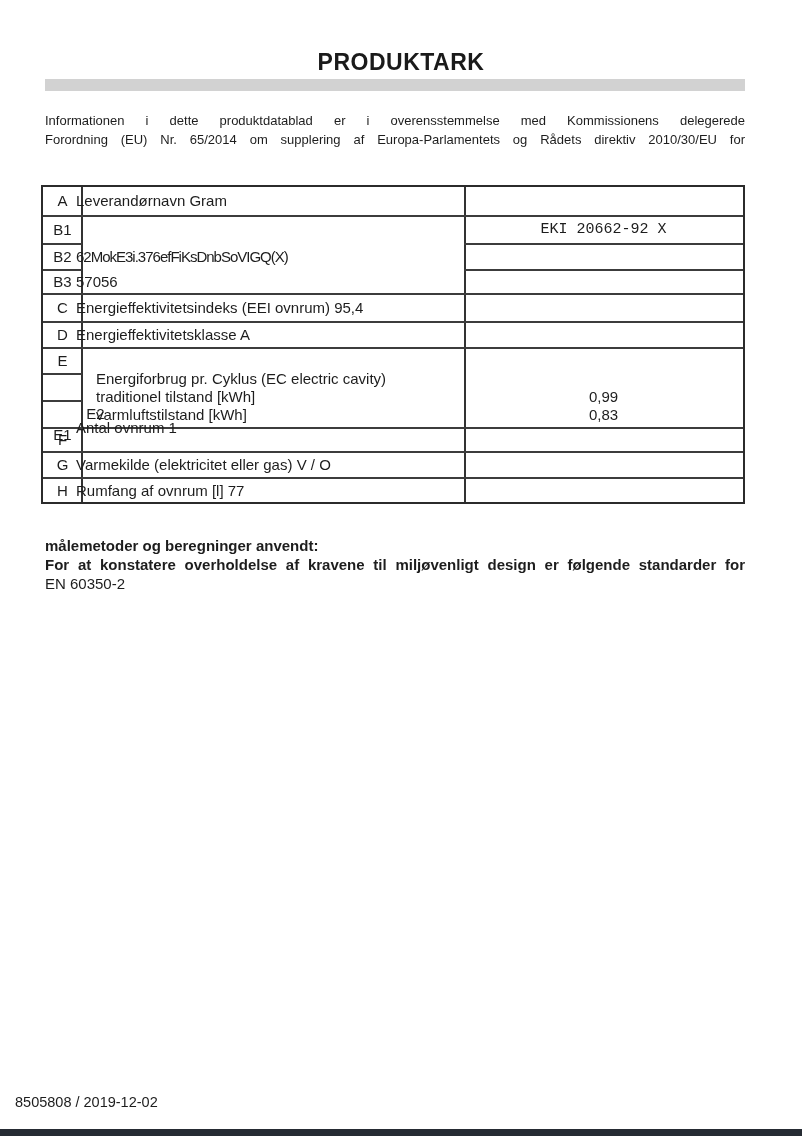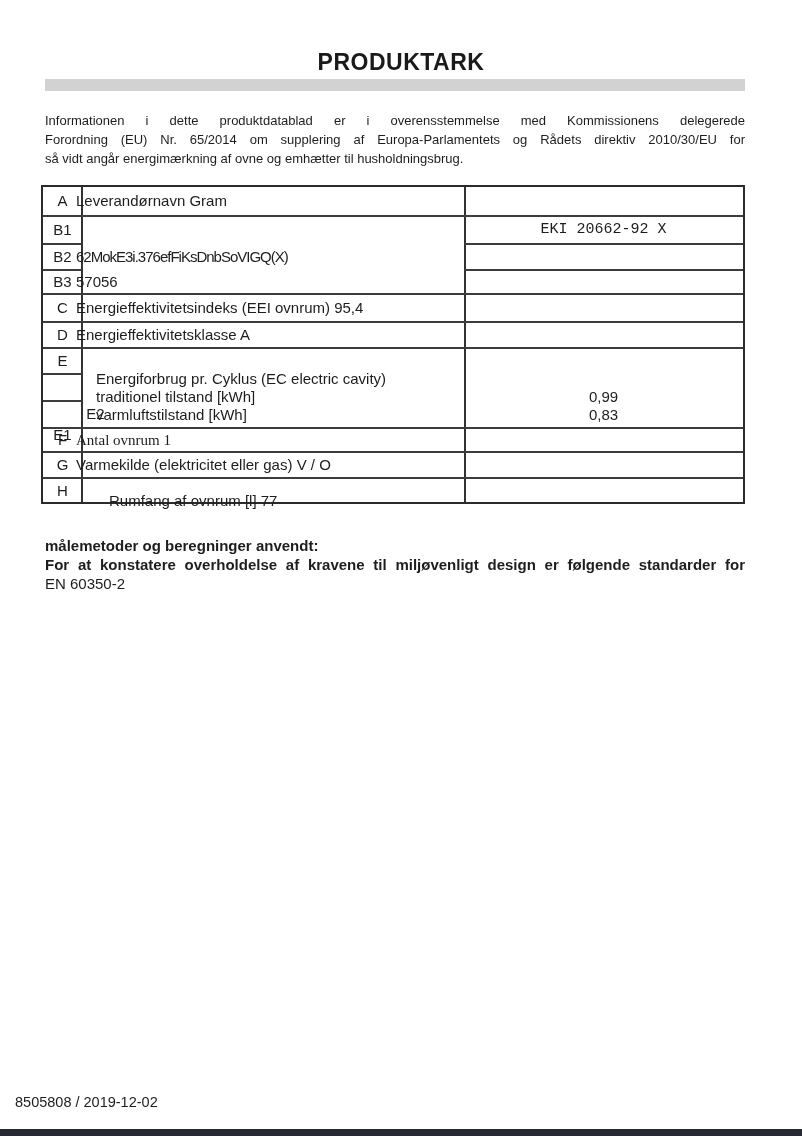--- a/index.html
+++ b/index.html
@@ -51,21 +51,20 @@
 
 <div id="page">
 
   <div id="title" class="abs">PRODUKTARK</div>
 
   <div id="graybar" class="abs"></div>
 
   <div id="intro" class="abs">
     <div class="jline">Informationen i dette produktdatablad er i overensstemmelse med Kommissionens delegerede</div>
     <div class="jline">Forordning (EU) Nr. 65/2014 om supplering af Europa-Parlamentets og Rådets direktiv 2010/30/EU for</div>
-    <div>så vidt angår energimærkning af ovne og emhætter til husholdningsbrug.</div>
   </div>
 
   <div id="tbl" class="abs">
 
     <div class="vline" style="left:38px;"></div>
     <div class="vline" style="left:421px;"></div>
 
     <div class="hline hfull" style="top:28px;"></div>
     <div class="hline hfull" style="top:106px;"></div>
     <div class="hline hfull" style="top:134px;"></div>
@@ -96,23 +95,23 @@
     <div class="rlabel" style="top:295px;">H</div>
 
     <div class="mtext" style="top:5px;">Leverandørnavn Gram</div>
     <div class="mtext garble" style="top:61px;">62MokE3i.376efFiKsDnbSoVIGQ(X)</div>
     <div class="mtext" style="top:86px;">57056</div>
     <div class="mtext" style="top:112px;">Energieffektivitetsindeks (EEI ovnrum) 95,4</div>
     <div class="mtext" style="top:139px;">Energieffektivitetsklasse A</div>
     <div class="mtext" style="left:53px;top:183px;">Energiforbrug pr. Cyklus (EC electric cavity)</div>
     <div class="mtext" style="left:53px;top:201px;">traditionel tilstand [kWh]</div>
     <div class="mtext" style="left:53px;top:219px;text-align:center;">varmluftstilstand [kWh]</div>
-    <div class="mtext" style="top:244px;font-family:Liberation Serif, serif;">Antal ovnrum 1</div>
+    <div class="mtext" style="top:232px;">Antal ovnrum 1</div>
     <div class="mtext" style="top:269px;">Varmekilde (elektricitet eller gas) V / O</div>
-    <div class="mtext" style="top:305px;margin-left:33px;">Rumfang af ovnrum [l] 77</div>
+    <div class="mtext" style="top:295px;">Rumfang af ovnrum [l] 77</div>
 
     <div class="rtext" style="top:34px;font-family:Liberation Mono, monospace;">EKI 20662-92 X</div>
     <div class="rtext" style="top:201px;">0,99</div>
     <div class="rtext" style="top:219px;">0,83</div>
   </div>
 
   <div id="standards" class="abs">
     <div class="bold">målemetoder og beregninger anvendt:</div>
     <div class="bold jline">For at konstatere overholdelse af kravene til miljøvenligt design er følgende standarder for</div>
     <div>EN 60350-2</div>

